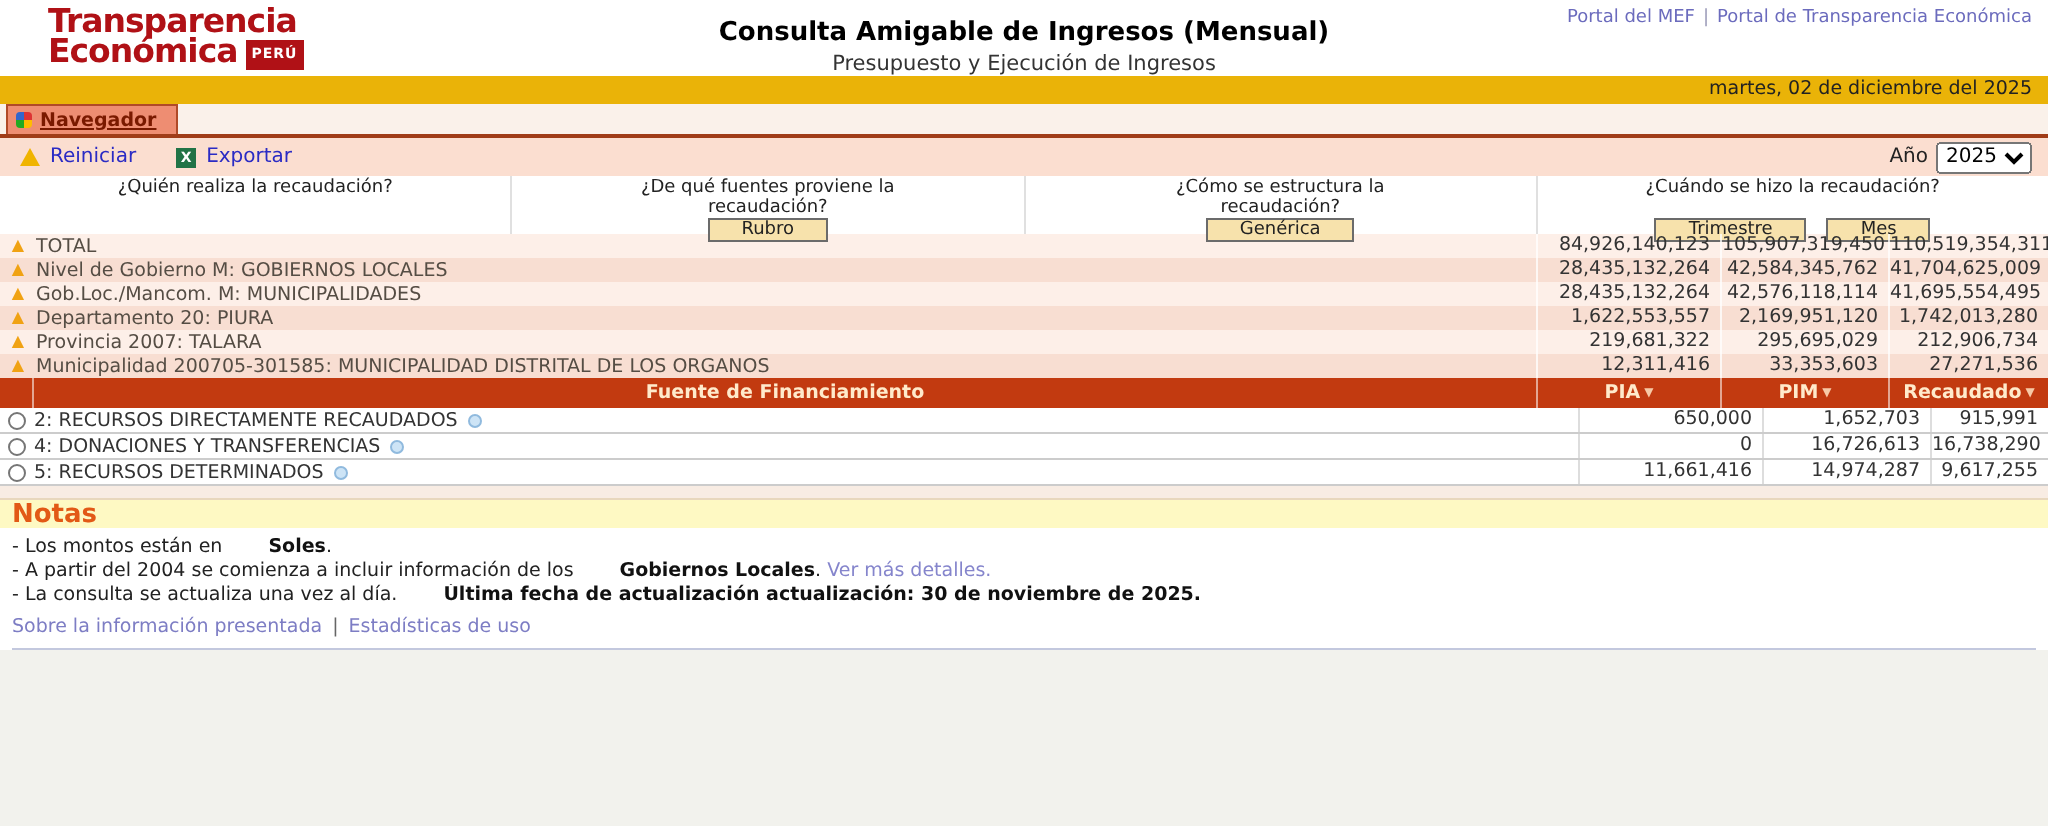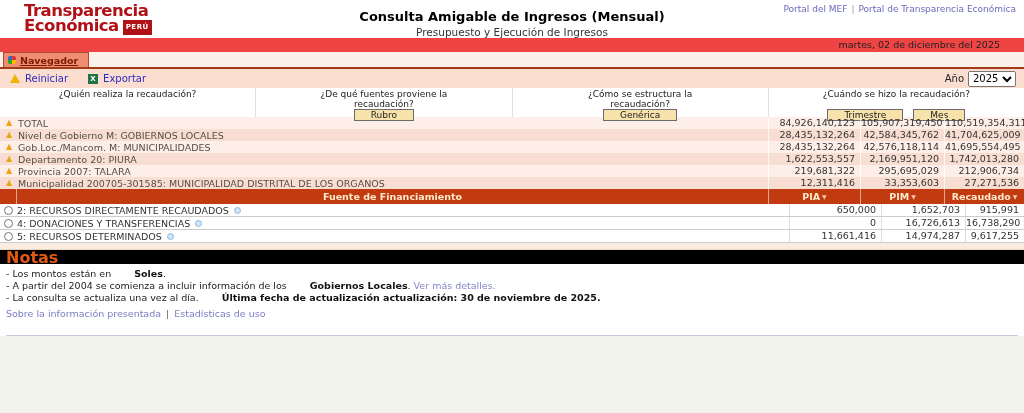--- a/index.html
+++ b/index.html
@@ -11,21 +11,21 @@
   .portal-links { position: absolute; top: 4px; right: 8px; font-size: 9px; color: #6b6bbd; }
   .portal-links a { color: #6b6bbd; text-decoration: none; cursor: pointer; }
   .plink-sep { color: #9a9ab8; margin: 0 4px; }
   .logo { position: absolute; left: 24px; top: 3px; line-height: 15px; color: #b01116; font-weight: bold; font-size: 16.5px; letter-spacing: -0.5px; }
   .logo-badge { display: inline-block; background: #b01116; color: #fff; font-size: 7px; font-weight: bold; padding: 0 3px; margin-left: 4px; letter-spacing: 0.5px; vertical-align: 2px; }
   .titles { text-align: center; padding-top: 9px; }
   .title { font-size: 13px; font-weight: bold; color: #000; }
   .subtitle { font-size: 10.5px; color: #333; margin-top: 2px; }
 
   
-  .date-bar { height: 14px; background: #ef4444; font-size: 9.5px; color: #222; text-align: right; padding-right: 24px; line-height: 14px; }
+  .date-bar { height: 14px; background: #eab308; font-size: 9.5px; color: #222; text-align: right; padding-right: 8px; line-height: 14px; }
 
   
   .tab-strip { height: 17px; background: #faf1ea; border-bottom: 2px solid #a03c18; position: relative; }
   .tab { display: inline-flex; align-items: center; gap: 4px; background: #ee8d72; border: 1px solid #b04a28; border-bottom: none; font-size: 9.5px; font-weight: bold; color: #7a1a00; padding: 0 10px 0 4px; height: 15px; position: absolute; bottom: 0; left: 3px; cursor: pointer; text-decoration: underline; }
   .tab-icon { display: inline-block; width: 8px; height: 8px; background: conic-gradient(#d33 0 25%, #fb0 25% 50%, #2a2 50% 75%, #36c 75% 100%); border-radius: 2px; }
 
   
   .toolbar { height: 19px; background: #fbded0; display: flex; align-items: center; justify-content: space-between; padding: 0 8px 0 10px; }
   .tools { display: flex; gap: 20px; align-items: center; }
   .tool { font-size: 10px; color: #2b2bc4; text-decoration: none; display: flex; align-items: center; gap: 5px; cursor: pointer; }
@@ -66,26 +66,26 @@
   .trow { height: 13px; background: #fff; display: flex; align-items: center; border-bottom: 1px solid #ccc; font-size: 9.5px; color: #333; }
   .trow input[type=radio] { width: 9px; height: 9px; margin: 0 4px; cursor: pointer; }
   .trow-label { flex: 1; display: flex; align-items: center; gap: 5px; cursor: pointer; white-space: nowrap; overflow: hidden; }
   .lamp { width: 7px; height: 7px; border-radius: 50%; background: #cde4f6; border: 1px solid #90bade; display: inline-block; cursor: pointer; }
   .tnum { width: 92px; text-align: right; padding-right: 5px; border-left: 1px solid #ddd; line-height: 12px; align-self: stretch; font-size: 9.5px; }
   .tnum.pim { width: 84px; } .tnum.rec { width: 59px; }
 
   .gap { height: 6px; background: #f8ece3; }
 
   
-  .notas-bar { height: 15px; background: #000000; font-size: 16px; font-weight: bold; color: #e25916; line-height: 15px; padding-left: 6px; border-top: 1px solid #e8d7bd; }
+  .notas-bar { height: 15px; background: #fef9c3; font-size: 13px; font-weight: bold; color: #e25916; line-height: 15px; padding-left: 6px; border-top: 1px solid #e8d7bd; }
   .notas-body { background: #fff; padding: 4px 6px 0; }
   .note { font-size: 9.5px; color: #222; line-height: 12px; white-space: nowrap; overflow: hidden; }
   .note b { color: #111; margin-left: 20px; }
   .note-link { color: #8585cc; text-decoration: none; cursor: pointer; }
-  .bottom-links { margin-top: 4px; padding-bottom: 16px; font-size: 9.5px; border-bottom: 1px solid #c3c8de; background: #fff; }
+  .bottom-links { margin-top: 4px; padding-bottom: 5px; font-size: 9.5px; border-bottom: 1px solid #c3c8de; background: #fff; }
   .bottom-links a { color: #7d7dc4; text-decoration: none; cursor: pointer; }
   .bl-sep { color: #666; margin: 0 5px; }
 </style>
 </head>
 <body>
 
 <div class="page">
 
   <div class="top-header">
     <div class="portal-links">

